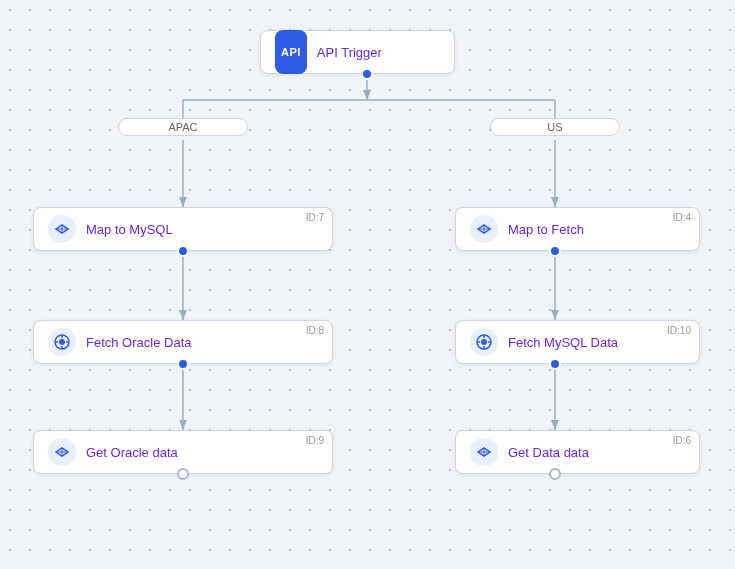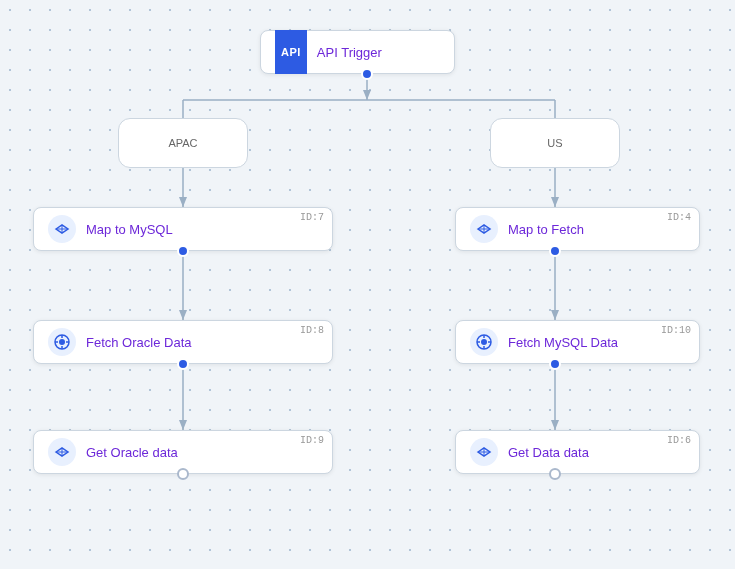--- a/index.html
+++ b/index.html
@@ -34,21 +34,20 @@
       font-size: 13px;
       color: #6d28d9;
       font-weight: 500;
     }
     .node-id {
       position: absolute;
       top: 4px;
       right: 8px;
       font-size: 10px;
       color: #999;
-      font-family: Liberation Mono, monospace;
     }
     .node-icon {
       width: 28px;
       height: 28px;
       border-radius: 50%;
       display: flex;
       align-items: center;
       justify-content: center;
       margin-right: 10px;
       flex-shrink: 0;
@@ -57,21 +56,21 @@
       background: #e8f0fe;
     }
     .icon-fetch {
       background: #e8f0fe;
     }
     .api-badge {
       background: #2d5be3;
       color: #fff;
       font-size: 11px;
       font-weight: bold;
-      border-radius: 0;
+      border-radius: 8px;
       padding: 16px 6px;
       margin-right: 10px;
       letter-spacing: 0.5px;
     }
     
     svg.connectors {
       position: absolute;
       top: 0; left: 0;
       width: 735px;
       height: 569px;
@@ -93,21 +92,21 @@
       border: 2px solid #aab8cc;
     }
     
     .branch-label {
       position: absolute;
       font-size: 11px;
       color: #666;
       background: #fff;
       border: 1px solid #ccd6e0;
       border-radius: 12px;
-      padding: 18px 14px;
+      padding: 2px 14px;
       text-align: center;
     }
   </style>
 </head>
 <body>
 
 <div class="flow-canvas">
 
   <svg class="connectors">
 

